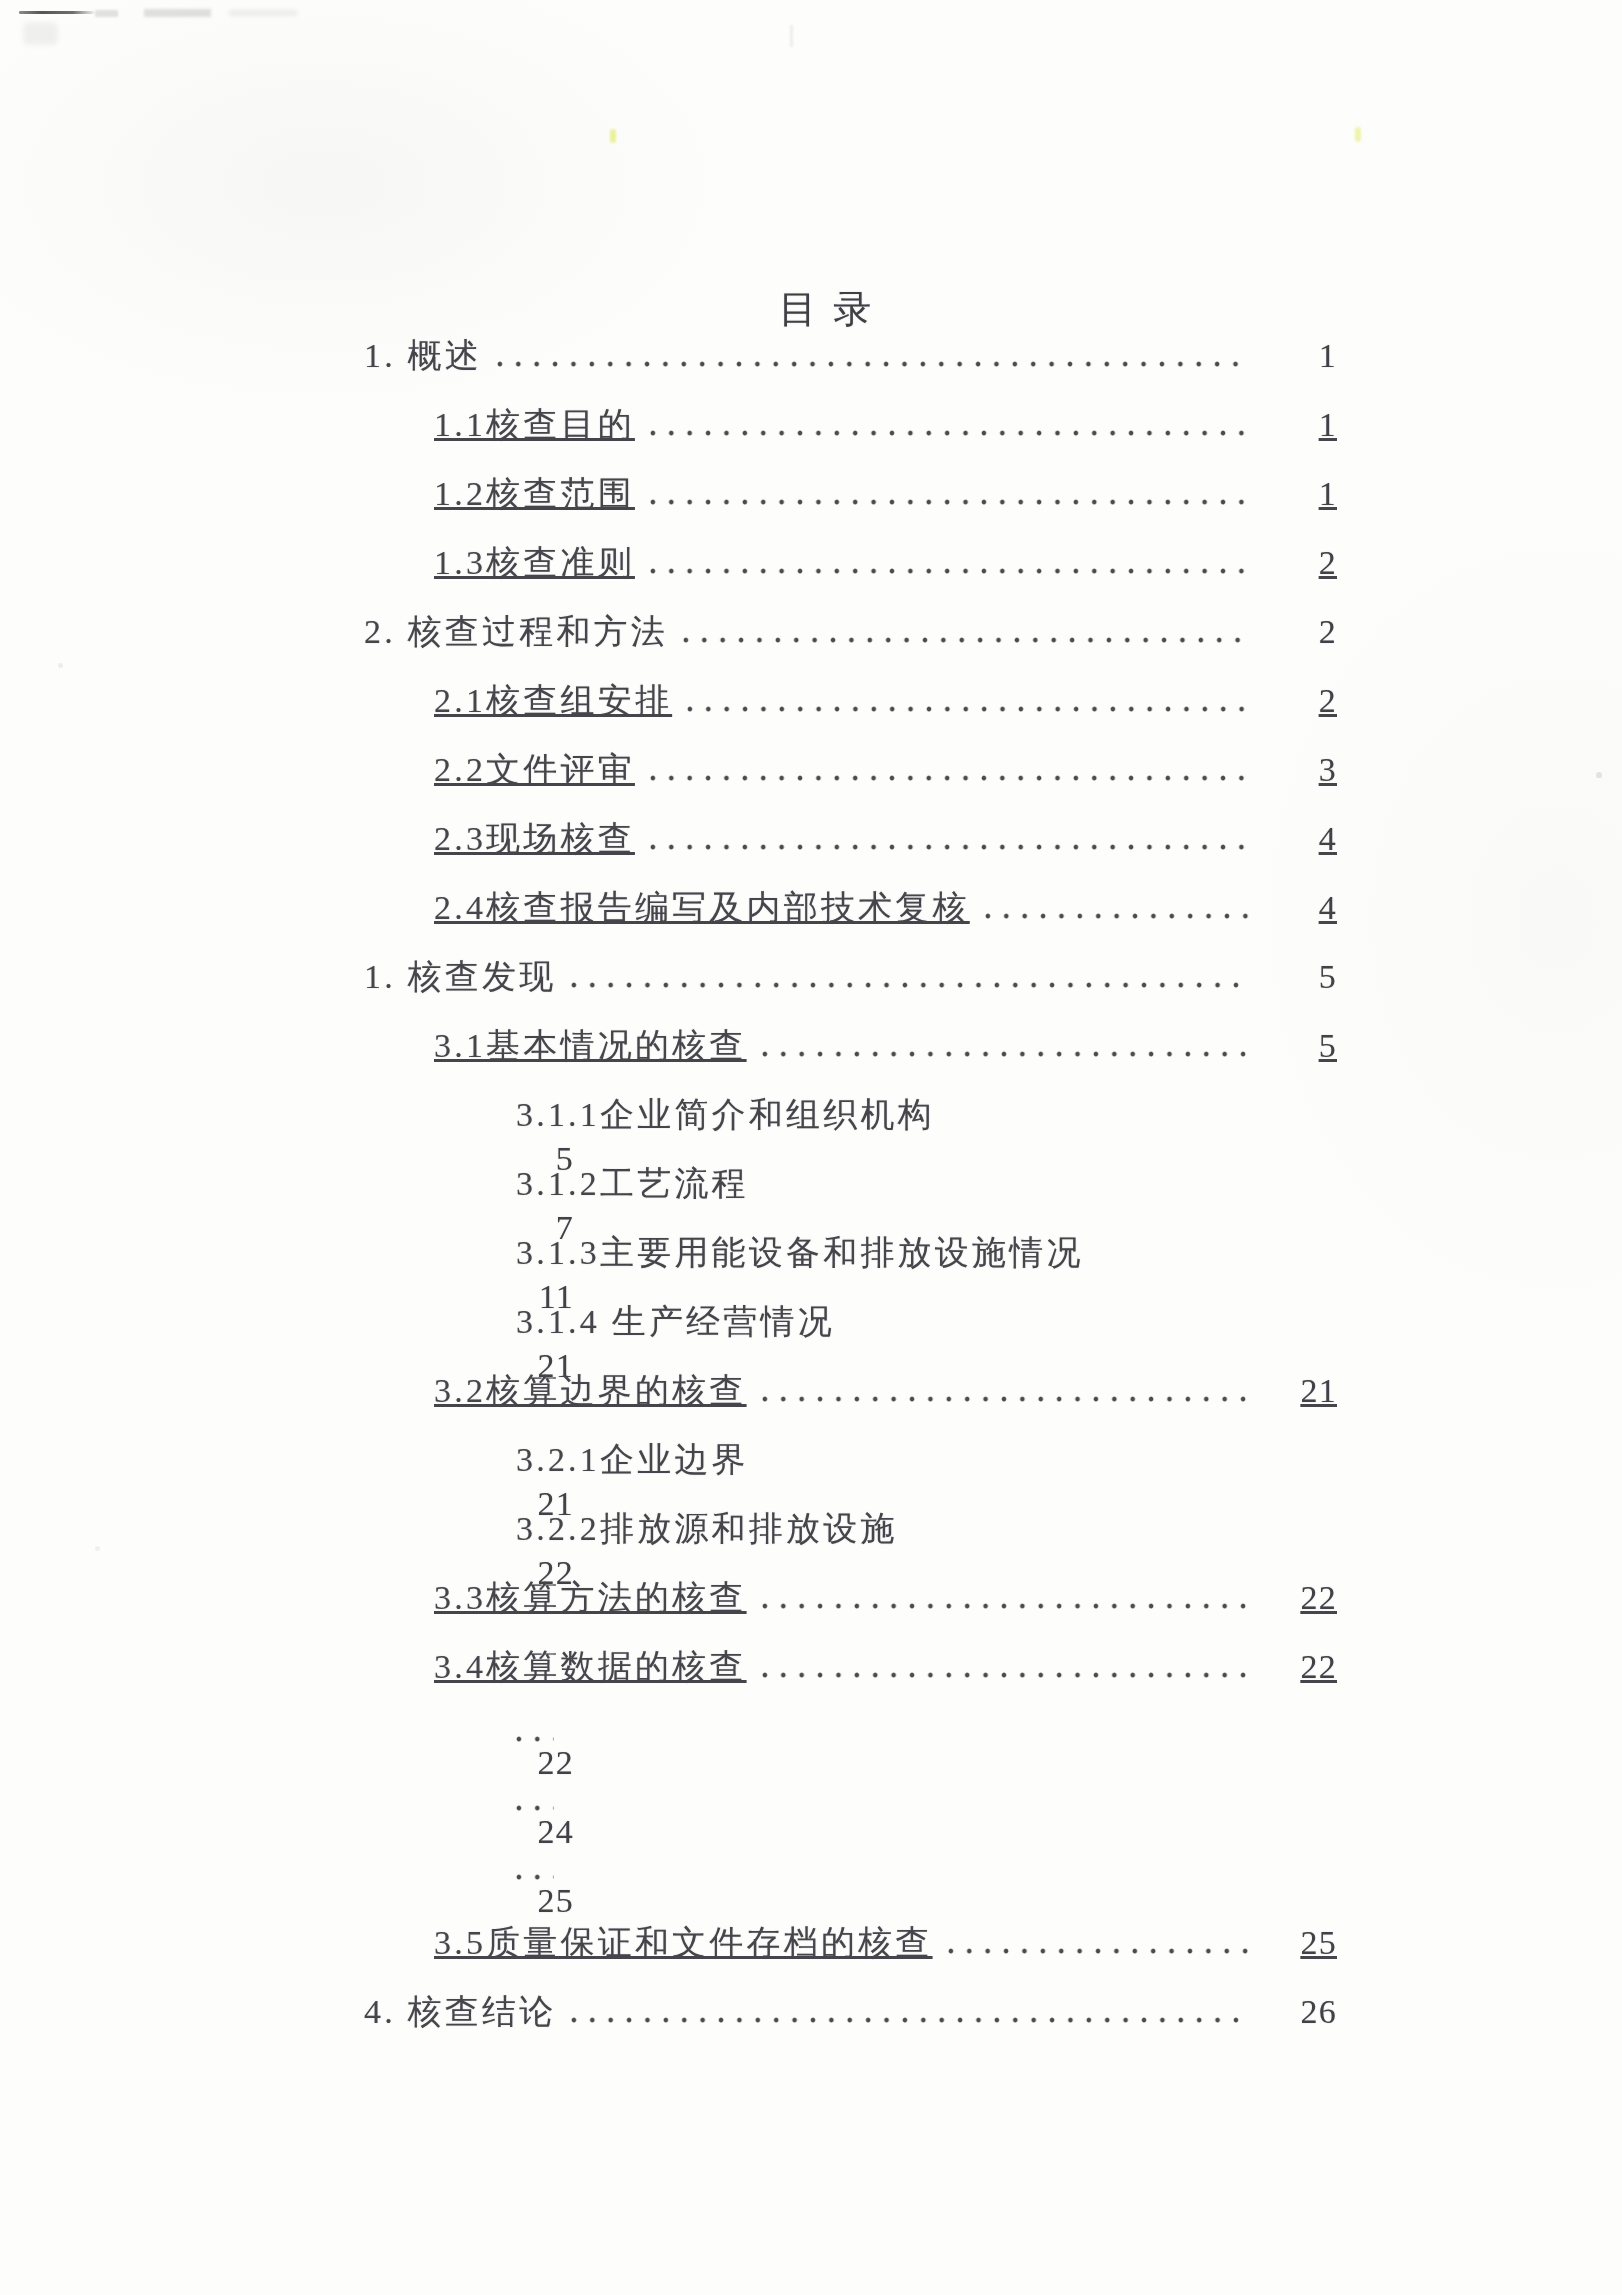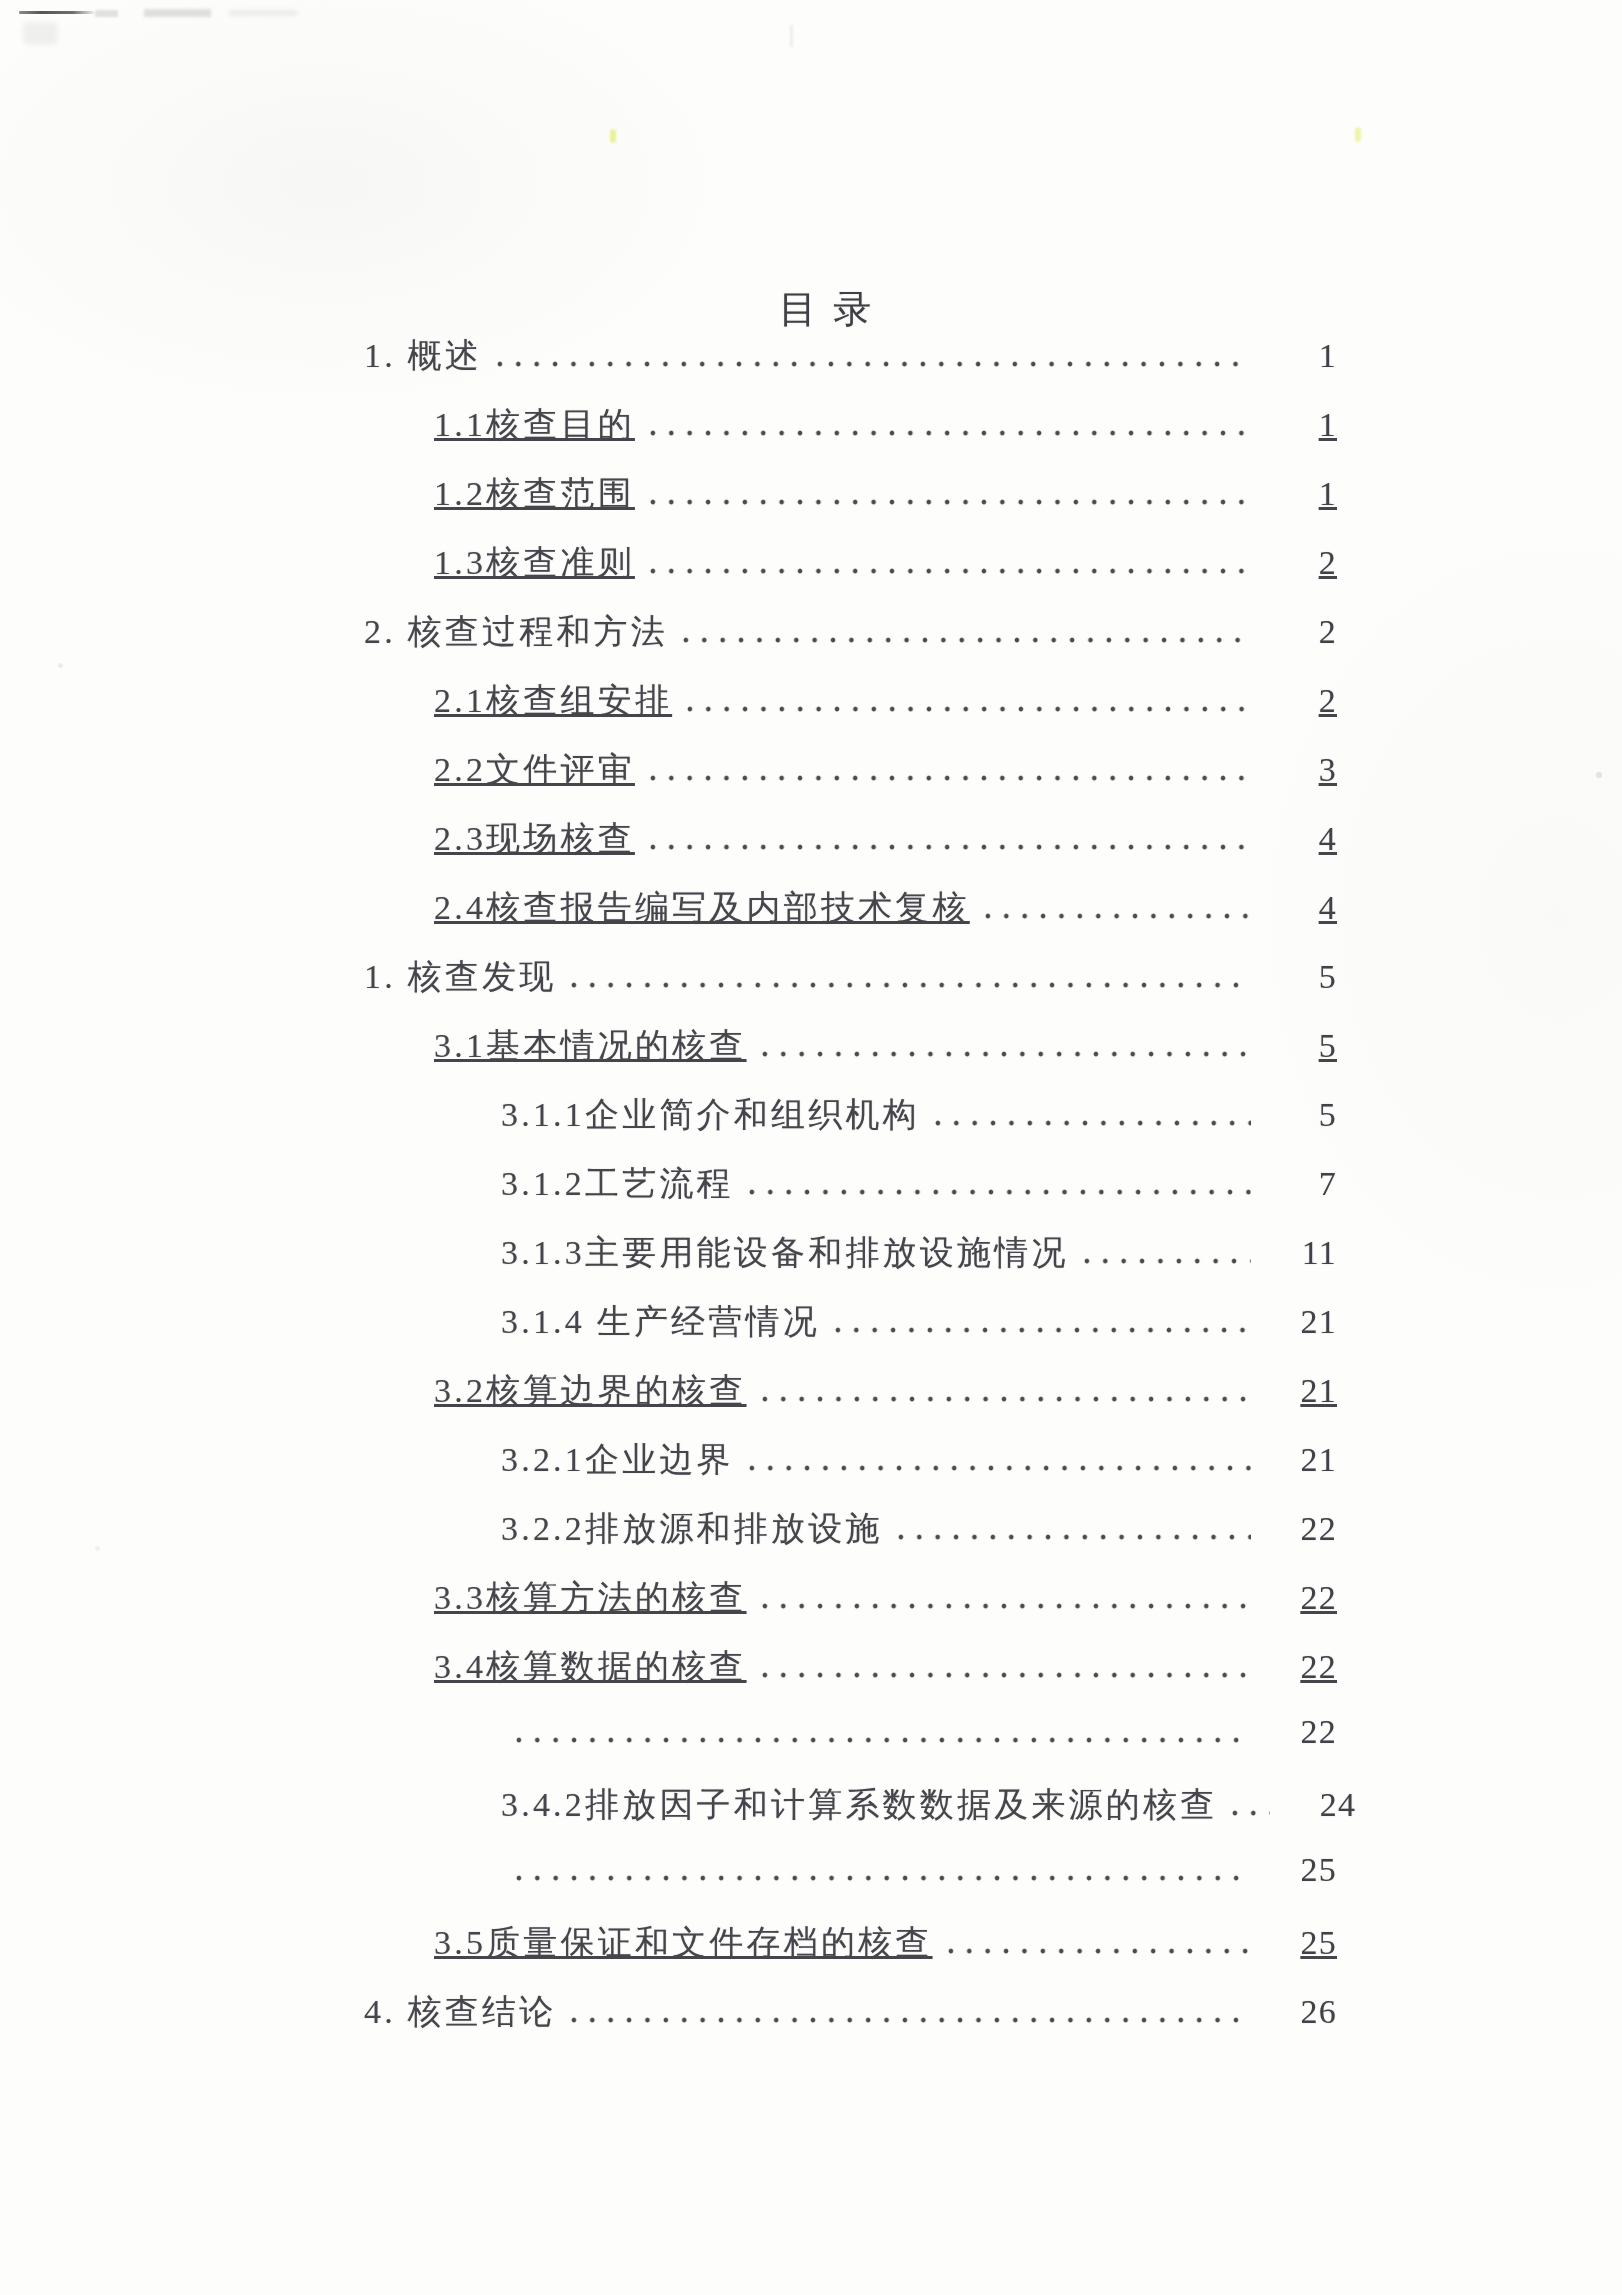--- a/index.html
+++ b/index.html
@@ -45,21 +45,21 @@
     right: 285px;
     filter: blur(0.2px);
   }
   .toc-row {
     height: 69px;
     display: flex;
     align-items: baseline;
     white-space: nowrap;
   }
   .toc-row.lv2 { padding-left: 70px; text-decoration: underline; }
-  .toc-row.lv3 { padding-left: 137px; }
+  .toc-row.lv3 { padding-left: 137px; flex-direction: column; }
 
   .toc-label {
     font-size: 34px;
     letter-spacing: 3.2px;
     color: #45454b;
     text-shadow: 0 0 1.3px rgba(80,80,90,.32);
   }
   .toc-dots {
     flex: 1;
     min-width: 38px;
@@ -213,21 +213,20 @@
     <div class="toc-row lv2">
       <span class="toc-label">3.4核算数据的核查</span>
       <span class="toc-dots"></span>
       <span class="toc-page">22</span>
     </div>
     <div class="toc-row lv3">
       <span class="toc-dots"></span>
       <span class="toc-page">22</span>
     </div>
     <div class="toc-row lv3">
-      <span class="toc-label">3.4.2排放因子和计算系数数据及来源的核查</span>
       <span class="toc-dots"></span>
       <span class="toc-page">24</span>
     </div>
     <div class="toc-row lv3">
       <span class="toc-dots"></span>
       <span class="toc-page">25</span>
     </div>
     <div class="toc-row lv2">
       <span class="toc-label">3.5质量保证和文件存档的核查</span>
       <span class="toc-dots"></span>

